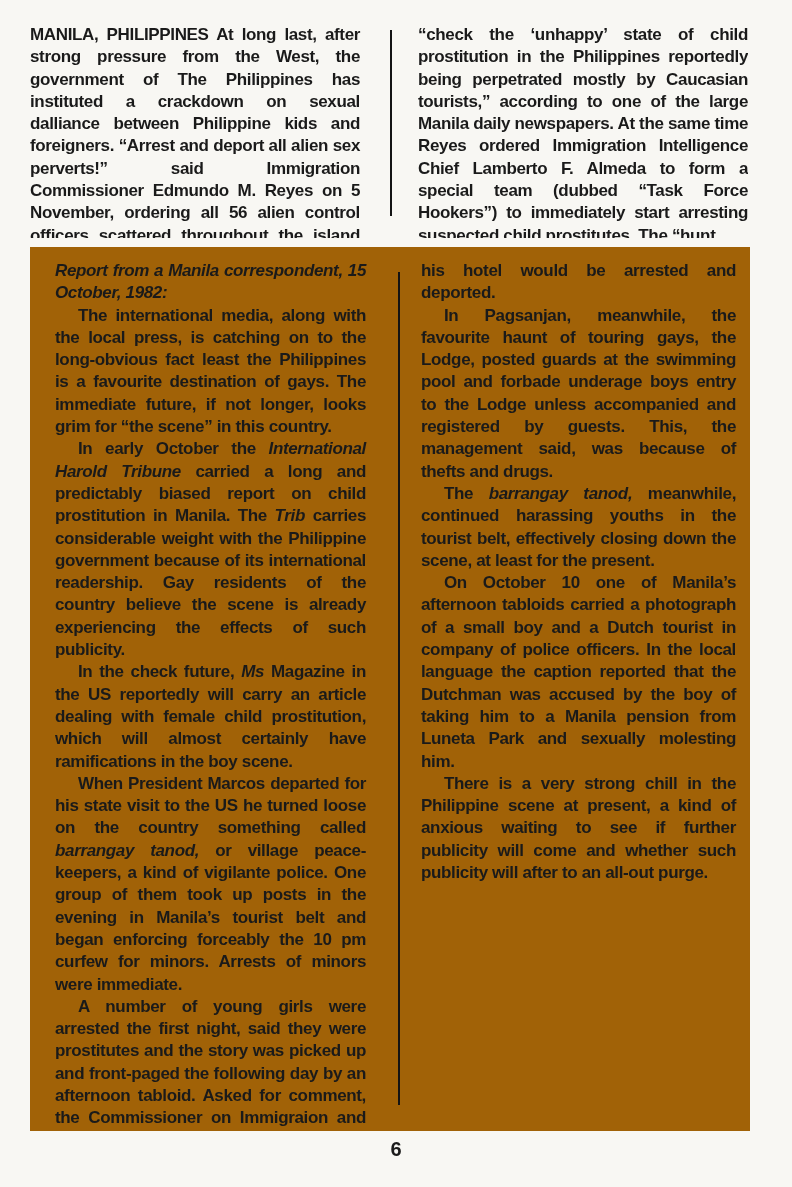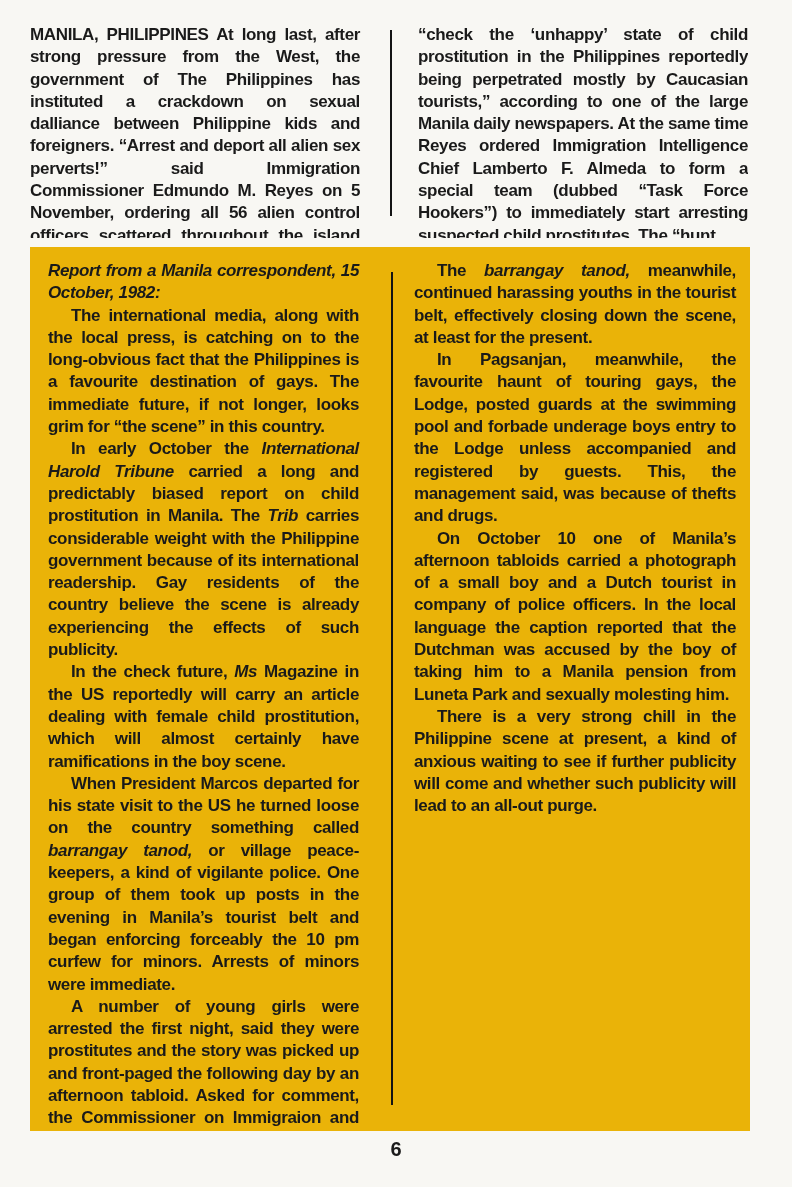--- a/index.html
+++ b/index.html
@@ -32,23 +32,23 @@
   .top-col-left{flex:0 0 330px;}
   .top-divider{
     flex:0 0 2px;background:#141414;
     margin:6px 26px 0 30px;height:186px;
   }
   .top-col-right{flex:1;}
 
   
   .green-box{
     position:absolute;left:30px;top:247px;width:720px;height:884px;
-    background:#eab308;
+    background:#a16207;
     box-sizing:border-box;
-    padding:13px 14px 0 18px;
+    padding:13px 14px 0 25px;
     display:flex;
     overflow:hidden;
   }
   .green-col-left{flex:0 0 311px;}
   .green-divider{
     flex:0 0 2px;background:#141414;
     margin:12px 21px 26px 32px;
     align-self:stretch;
   }
   .green-col-right{flex:1;}
@@ -71,30 +71,31 @@
     </div>
   <div class="top-divider"></div>
   <div class="col-text top-col-right">
       <p class="para"><span>“check the ‘unhappy’ state of child prostitution in the Philippines reportedly being perpetrated mostly by Caucasian tourists,” according to one of the large Manila daily newspapers. At the same time Reyes ordered Immigration Intelligence Chief Lamberto F. Almeda to form a special team (dubbed “Task Force Hookers”) to immediately start arresting suspected child prostitutes. The “hunt</span></p>
     </div>
 </div>
 
 <div class="green-box">
   <div class="col-text green-col-left">
       <p class="para"><span class="it">Report from a Manila correspondent, 15 October, 1982:</span></p>
-      <p class="para indent"><span>The international media, along with the local press, is catching on to the long-obvious fact that the Philippines is a favourite destination of gays. The immediate future, if not longer, looks grim for “the scene” in this country.</span></p>
+      <p class="para indent"><span>The international media, along with the local press, is catching on to the long-obvious fact least the Philippines is a favourite destination of gays. The immediate future, if not longer, looks grim for “the scene” in this country.</span></p>
       <p class="para indent"><span>In early October the </span><span class="it">International Harold Tribune</span><span> carried a long and predictably biased report on child prostitution in Manila. The </span><span class="it">Trib</span><span> carries considerable weight with the Philippine government because of its international readership. Gay residents of the country believe the scene is already experiencing the effects of such publicity.</span></p>
       <p class="para indent"><span>In the check future, </span><span class="it">Ms</span><span> Magazine in the US reportedly will carry an article dealing with female child prostitution, which will almost certainly have ramifications in the boy scene.</span></p>
       <p class="para indent"><span>When President Marcos departed for his state visit to the US he turned loose on the country something called </span><span class="it">barrangay tanod,</span><span> or village peace-keepers, a kind of vigilante police. One group of them took up posts in the evening in Manila’s tourist belt and began enforcing forceably the 10 pm curfew for minors. Arrests of minors were immediate.</span></p>
       <p class="para indent"><span>A number of young girls were arrested the first night, said they were prostitutes and the story was picked up and front-paged the following day by an afternoon tabloid. Asked for comment, the Commissioner on Immigraion and Deportation said any foreigner caught with an underage girl </span></p>
     </div>
   <div class="green-divider"></div>
   <div class="col-text green-col-right">
+      <p class="para"><span>his hotel would be arrested and deported.</span></p>
+      <p class="para indent"><span>In Pagsanjan, meanwhile, the favourite haunt of touring gays, the Lodge, posted guards at the swimming pool and forbade underage boys entry to the Lodge unless accompanied and registered by guests. This, the management said, was because of thefts and drugs.</span></p>
       <p class="para indent"><span>The </span><span class="it">barrangay tanod,</span><span> meanwhile, continued harassing youths in the tourist belt, effectively closing down the scene, at least for the present.</span></p>
-      <p class="para indent"><span>In Pagsanjan, meanwhile, the favourite haunt of touring gays, the Lodge, posted guards at the swimming pool and forbade underage boys entry to the Lodge unless accompanied and registered by guests. This, the management said, was because of thefts and drugs.</span></p>
       <p class="para indent"><span>On October 10 one of Manila’s afternoon tabloids carried a photograph of a small boy and a Dutch tourist in company of police officers. In the local language the caption reported that the Dutchman was accused by the boy of taking him to a Manila pension from Luneta Park and sexually molesting him.</span></p>
-      <p class="para indent"><span>There is a very strong chill in the Philippine scene at present, a kind of anxious waiting to see if further publicity will come and whether such publicity will lead to an all-out purge.</span></p>
+      <p class="para indent"><span>There is a very strong chill in the Philippine scene at present, a kind of anxious waiting to see if further publicity will come and whether such publicity will after to an all-out purge.</span></p>
     </div>
 </div>
 
 <div class="page-footer">
   <span class="page-number">6</span>
 </div>
 
 </body></html>

